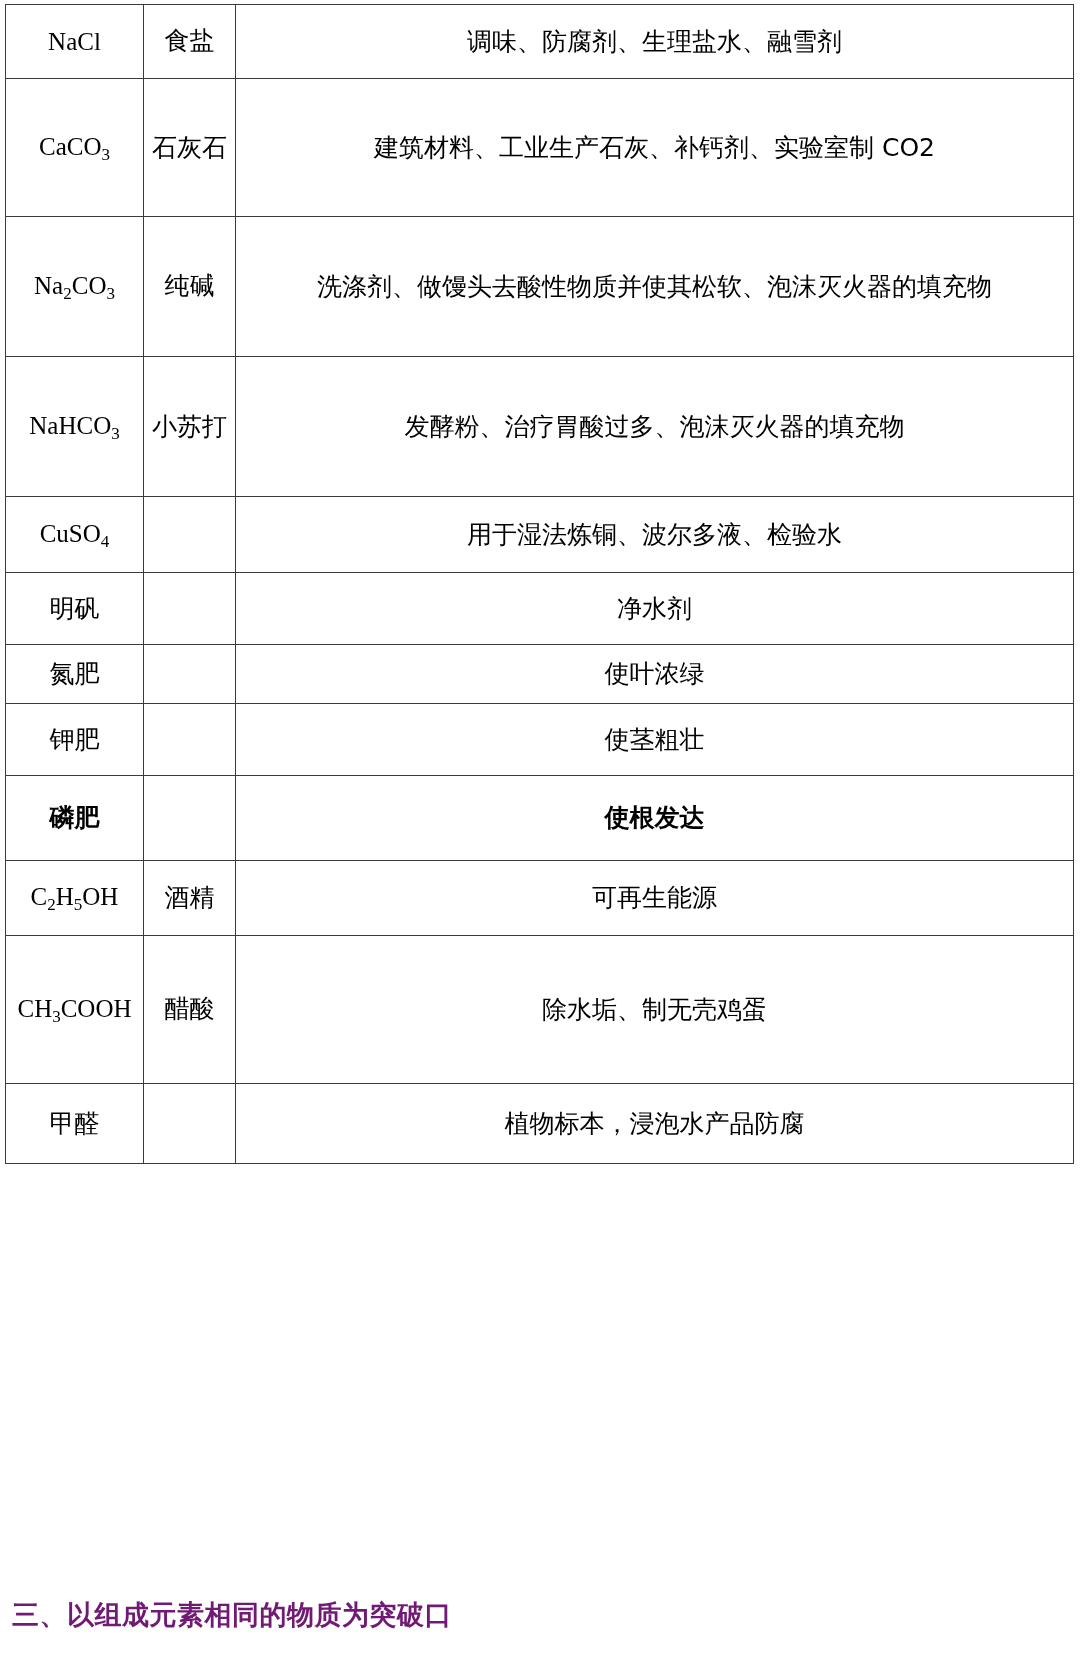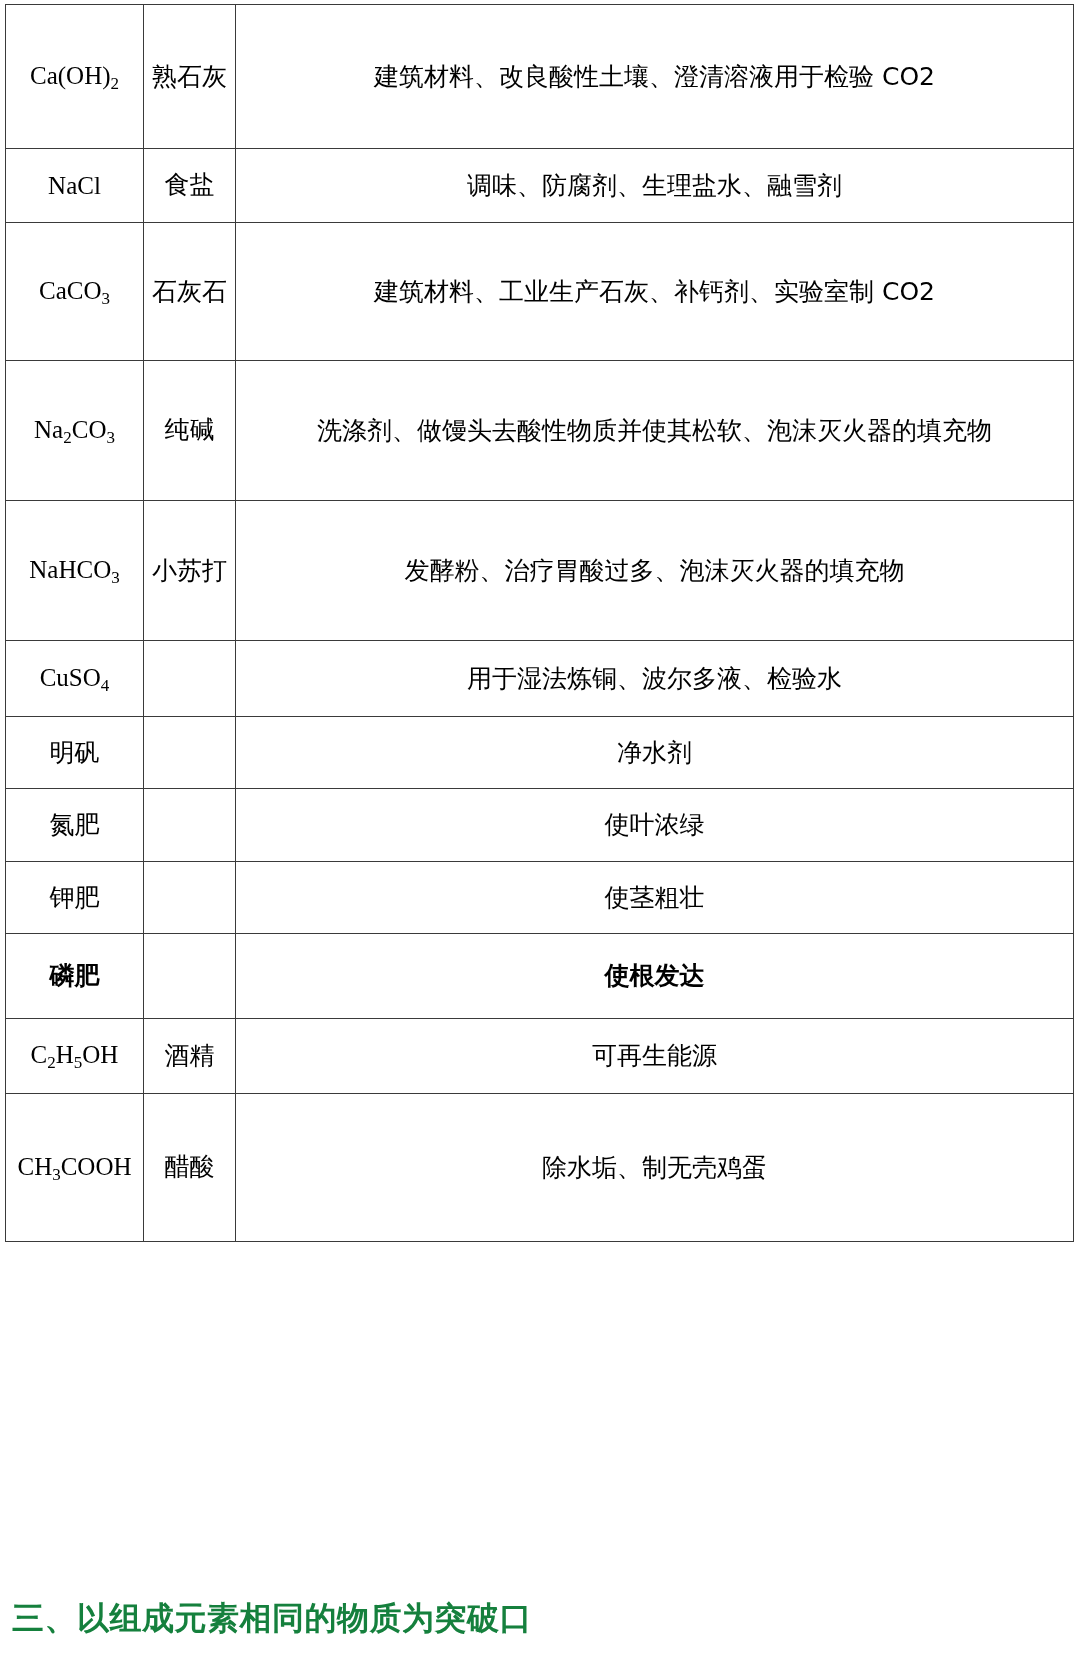--- a/index.html
+++ b/index.html
@@ -74,59 +74,54 @@
   .cell-use.tight { line-height: 1.35; text-align: center; }
 
   
   .r-caoh2    { height: 144px; }
   .r-nacl     { height: 74px; margin-top: 10px;  }
   .r-caco3    { height: 138px; }
   .r-na2co3   { height: 140px; }
   .r-nahco3   { height: 140px; margin-top: 48px; }
   .r-cuso4    { height: 76px;  }
   .r-mingfan  { height: 72px;  }
-  .r-danfei   { height: 73px;  }
+  .r-danfei   { height: 59px;  }
   .r-jiafei   { height: 72px;  }
   .r-linfei   { height: 85px; font-weight: bold;  }
   .r-ch4      { height: 157px; }
   .r-c2h5oh   { height: 75px;  }
   .r-ch3cooh  { height: 148px; }
   .r-jiaquan  { height: 80px;  }
 
   
   .section-heading {
     position: absolute;
     left: 12px;
     top: 1597px;
     font-family: "DejaVu Sans", "Liberation Sans", sans-serif;
-    font-size: 32px;
+    font-size: 27px;
     font-weight: bold;
     letter-spacing: 0.5px;
-    color: #15803d;
+    color: #701a75;
     white-space: nowrap;
   }
 </style>
 </head>
 <body>
 
 <div class="page">
 
   <table class="subs-table">
     <colgroup>
       <col class="col-formula">
       <col class="col-alias">
       <col class="col-use">
     </colgroup>
     <tbody>
 
-      <tr class="r-caoh2">
-        <td class="cell-formula">Ca(OH)<sub>2</sub></td>
-        <td class="cell-alias">熟石灰</td>
-        <td class="cell-use">建筑材料、改良酸性土壤、澄清溶液用于检验 CO2</td>
-      </tr>
 
       <tr class="r-nacl">
         <td class="cell-formula">NaCl</td>
         <td class="cell-alias tight">食盐</td>
         <td class="cell-use tight">调味、防腐剂、生理盐水、融雪剂</td>
       </tr>
 
       <tr class="r-caco3">
         <td class="cell-formula">CaCO<sub>3</sub></td>
         <td class="cell-alias">石灰石</td>
@@ -181,19 +176,24 @@
         <td class="cell-alias tight">酒精</td>
         <td class="cell-use tight">可再生能源</td>
       </tr>
 
       <tr class="r-ch3cooh">
         <td class="cell-formula">CH<sub>3</sub>COOH</td>
         <td class="cell-alias tight">醋酸</td>
         <td class="cell-use tight">除水垢、制无壳鸡蛋</td>
       </tr>
 
+      <tr class="r-jiaquan">
+        <td class="cell-formula">甲醛</td>
+        <td class="cell-alias tight"></td>
+        <td class="cell-use tight">植物标本，浸泡水产品防腐</td>
+      </tr>
 
     </tbody>
   </table>
 
   <div class="section-heading">三、以组成元素相同的物质为突破口</div>
 
 </div>
 
 </body></html>

